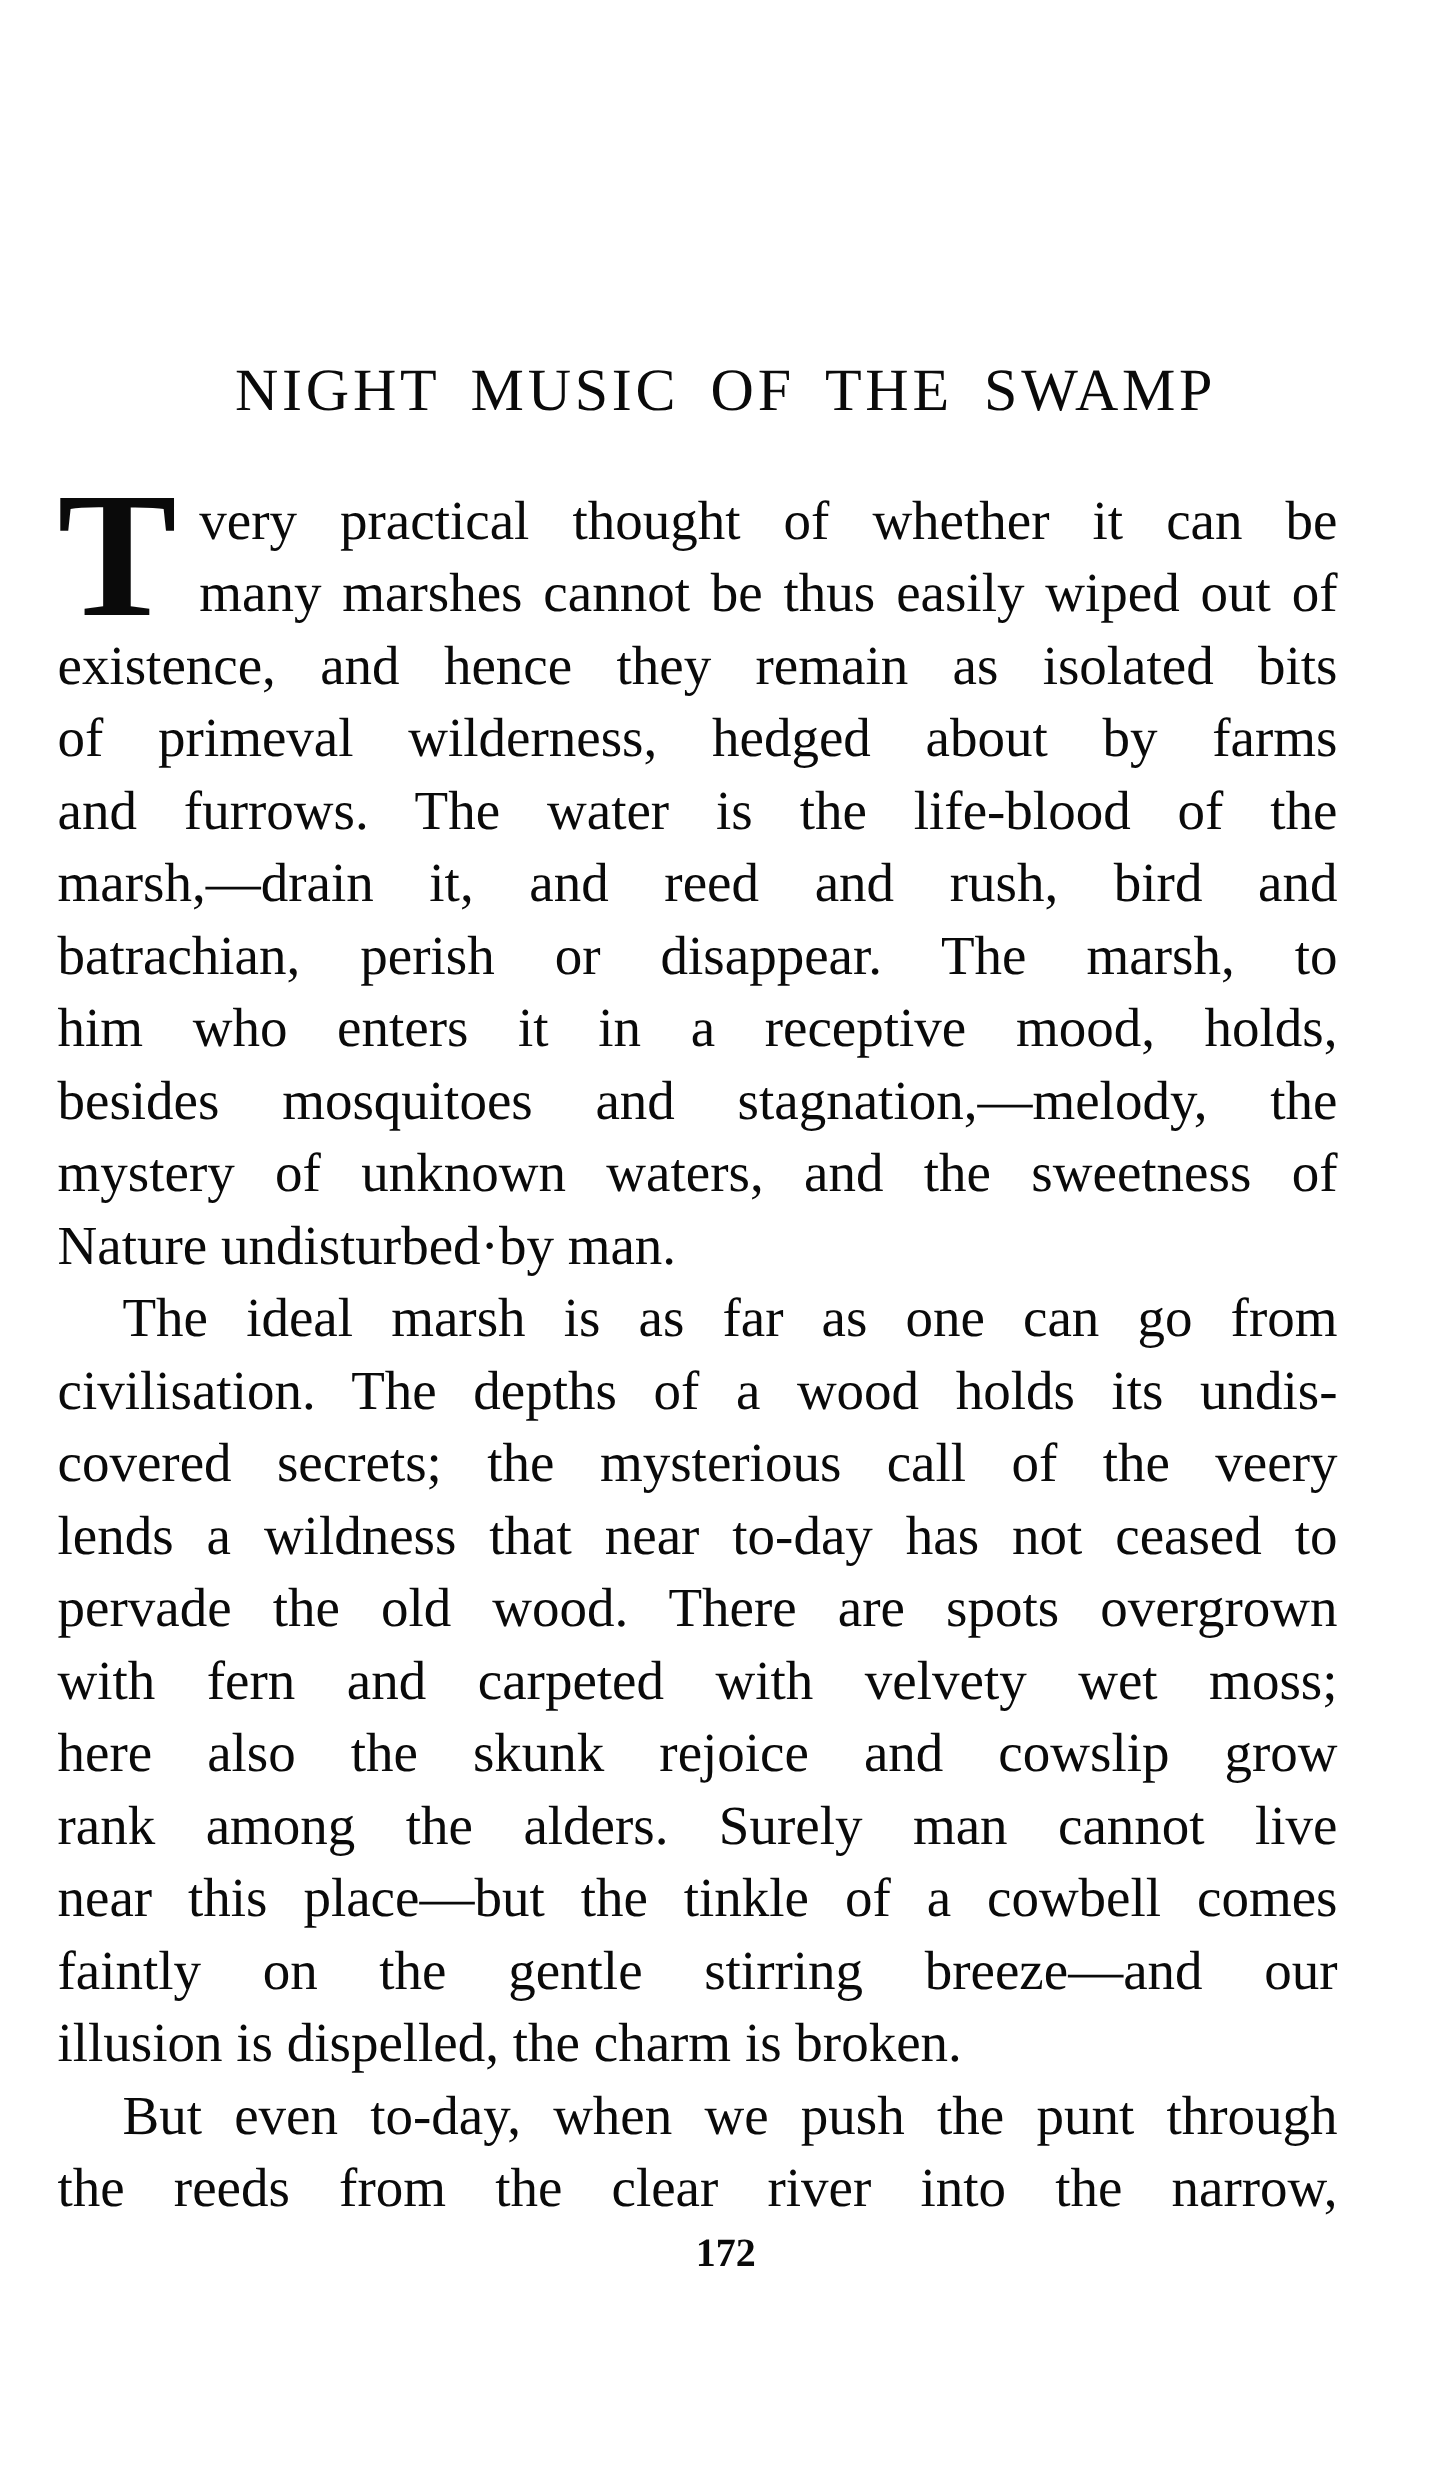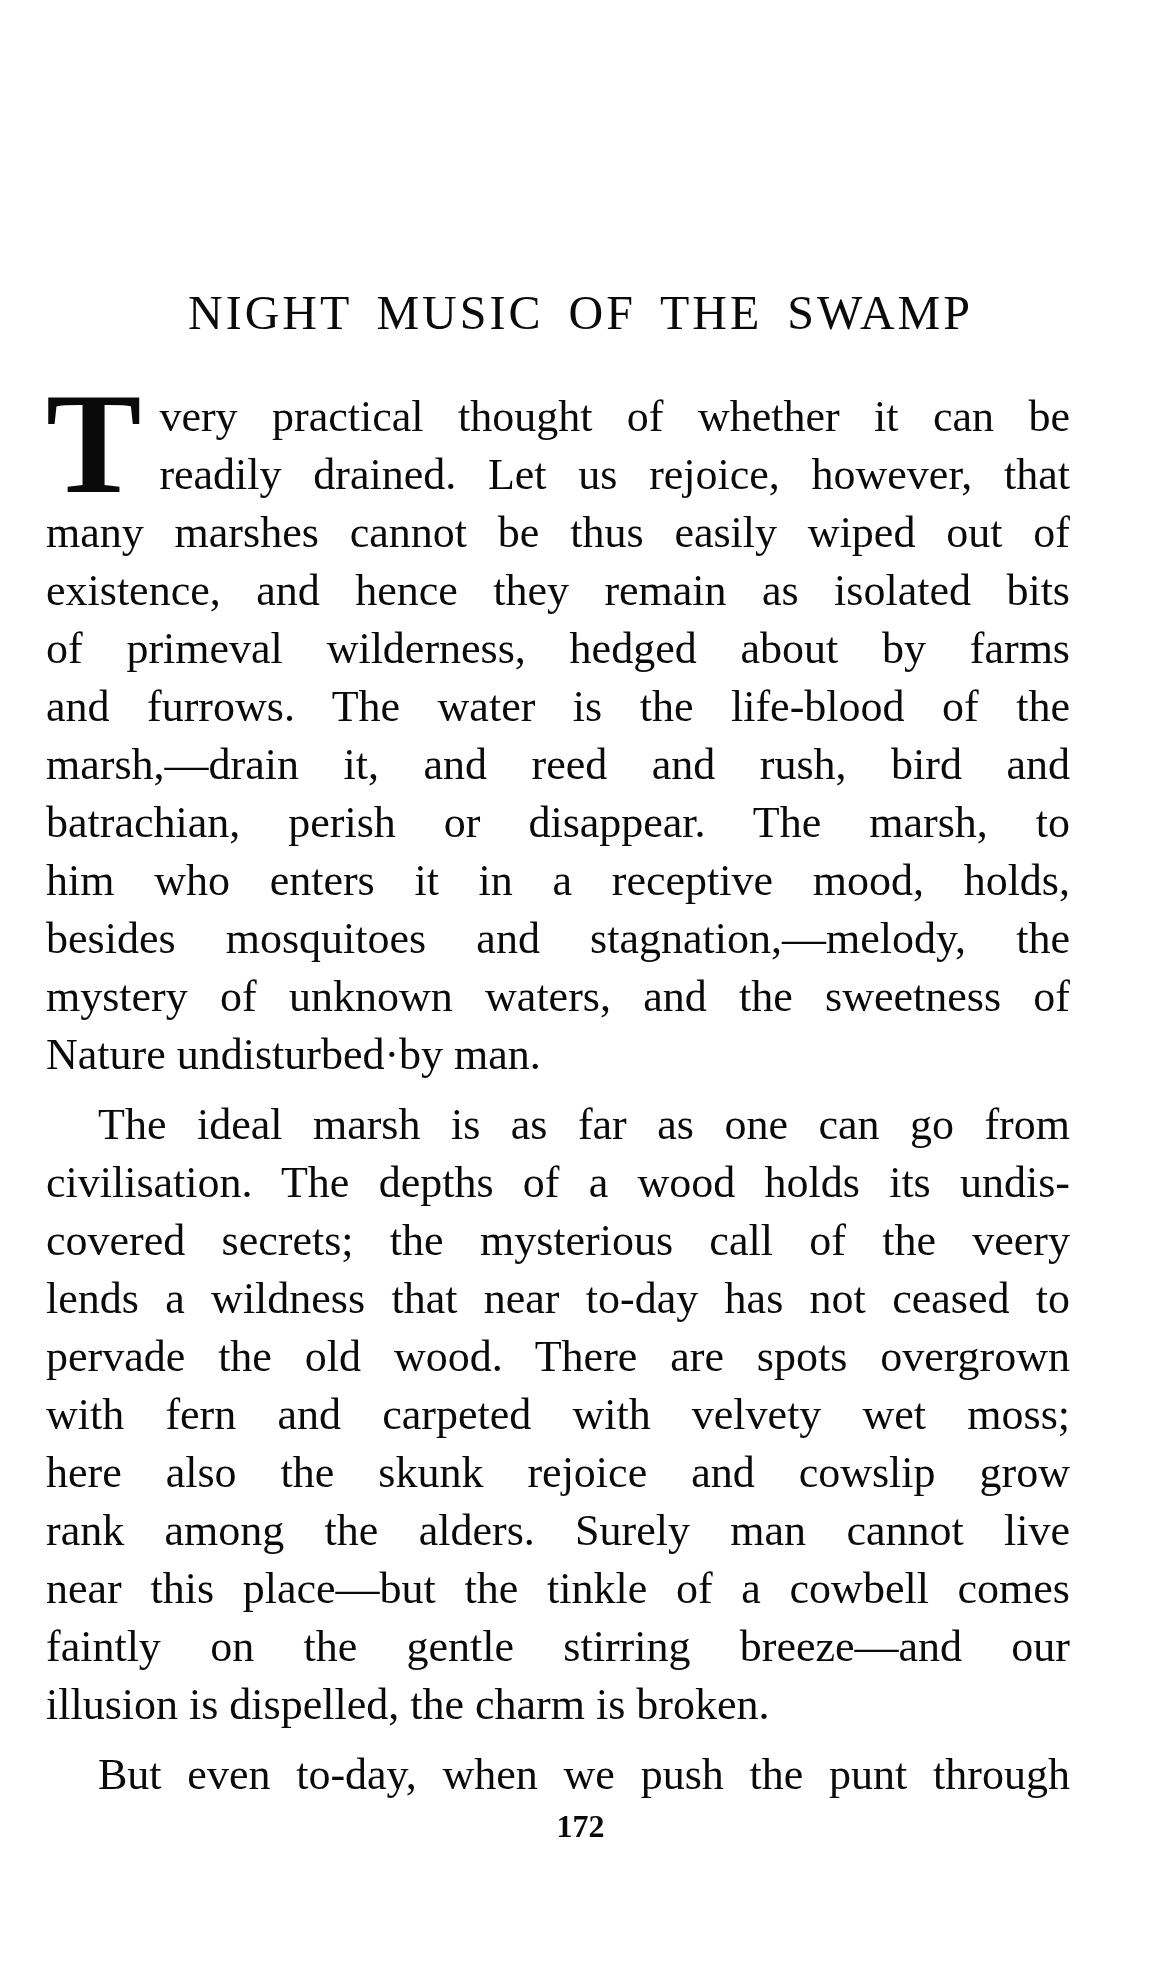--- a/index.html
+++ b/index.html
@@ -52,21 +52,20 @@
   .line {
     text-align: justify;
     text-align-last: justify;
     white-space: normal;
   }
   .line.para-end {
     text-align-last: left;
   }
   .line.first-indent {
     padding-left: 52px;
-    margin-top: 12px;
   }
   .folio {
     margin-top: 1px;
     text-align: center;
     font-size: 32px;
     line-height: 42px;
     font-weight: bold;
   }
 </style>
 </head>
@@ -75,21 +74,20 @@
 <div class="page">
 
   <h1 class="title">NIGHT MUSIC OF THE SWAMP</h1>
 
   <div class="text-col">
 
     <div class="paragraph">
       <span class="dropcap">T</span>
 
         <div class="line">very practical thought of whether it can be</div>
-        <div class="line">readily drained.  Let us rejoice, however, that</div>
         <div class="line">many marshes cannot be thus easily wiped out of</div>
         <div class="line">existence, and hence they remain as isolated bits</div>
         <div class="line">of primeval wilderness, hedged about by farms</div>
         <div class="line">and furrows.  The water is the life-blood of the</div>
         <div class="line">marsh,—drain it, and reed and rush, bird and</div>
         <div class="line">batrachian, perish or disappear.  The marsh, to</div>
         <div class="line">him who enters it in a receptive mood, holds,</div>
         <div class="line">besides mosquitoes and stagnation,—melody, the</div>
         <div class="line">mystery of unknown waters, and the sweetness of</div>
         <div class="line para-end">Nature undisturbed·by man.</div>
@@ -104,19 +102,20 @@
         <div class="line">with fern and carpeted with velvety wet moss;</div>
         <div class="line">here also the skunk rejoice and cowslip grow</div>
         <div class="line">rank among the alders.  Surely man cannot live</div>
         <div class="line">near this place—but the tinkle of a cowbell comes</div>
         <div class="line">faintly on the gentle stirring breeze—and our</div>
         <div class="line para-end">illusion is dispelled, the charm is broken.</div>
       </div>
 
     <div class="paragraph">
         <div class="line first-indent">But even to-day, when we push the punt through</div>
+        <div class="line">the reeds from the clear river into the narrow,</div>
       </div>
 
   </div>
 
   <div class="folio">172</div>
 
 </div>
 
 </body></html>

